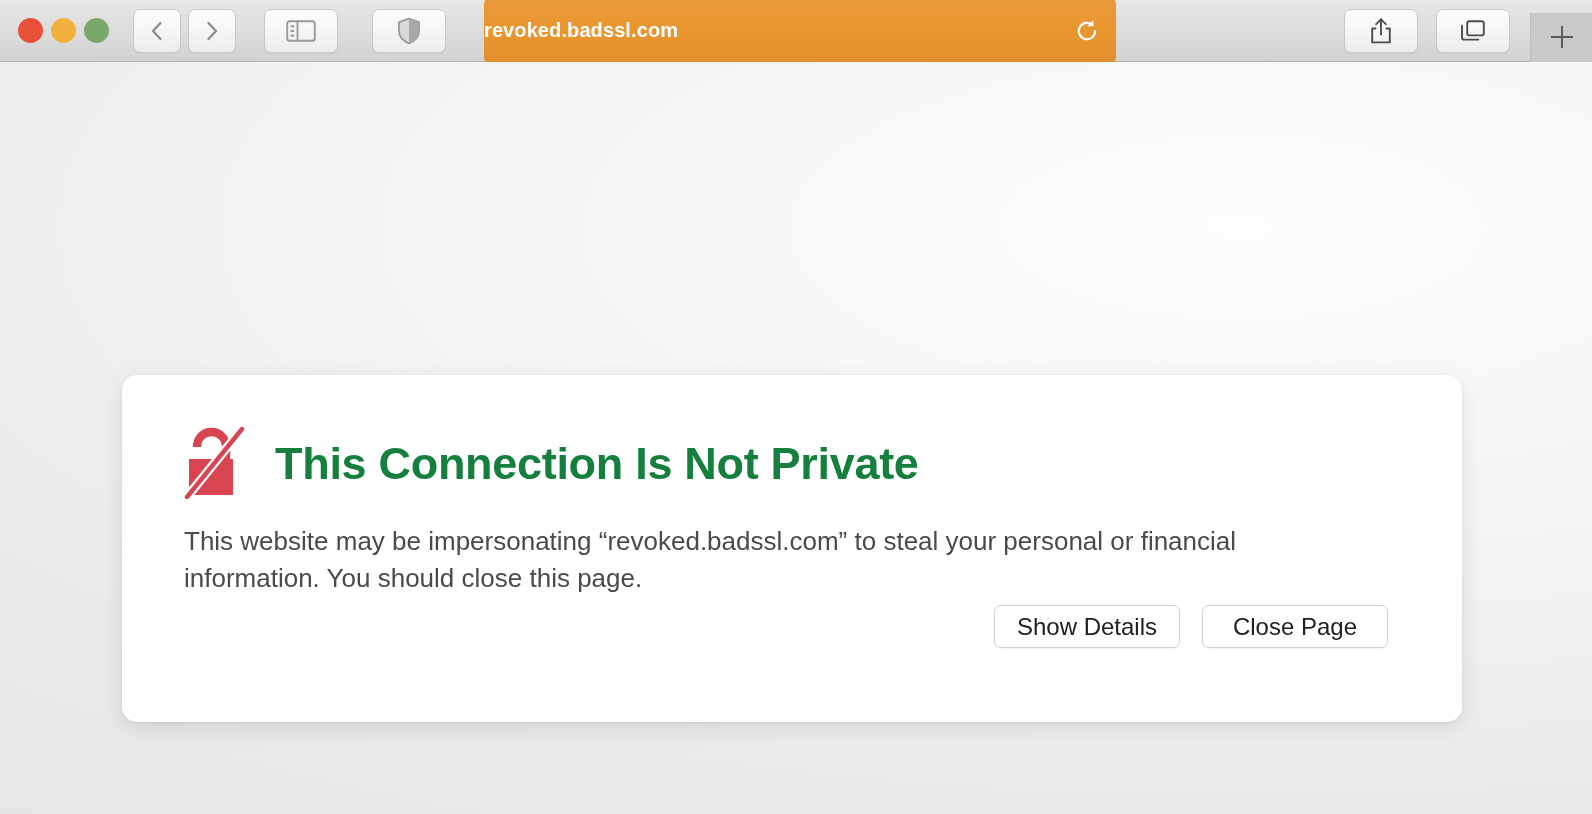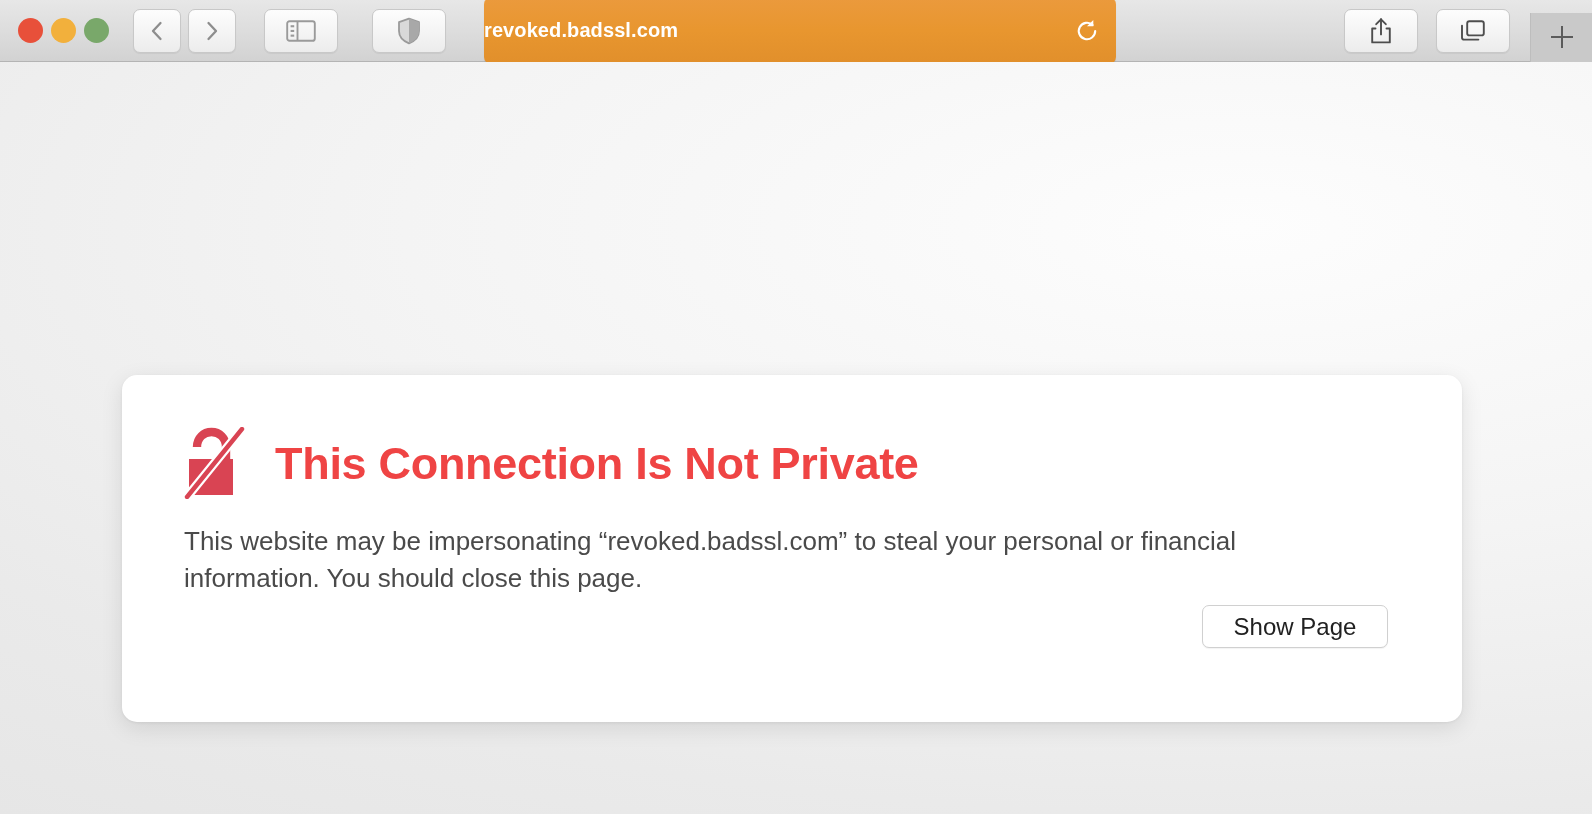--- a/index.html
+++ b/index.html
@@ -153,21 +153,21 @@
     display: flex;
     align-items: center;
     gap: 29px;
   }
 
   .lock-slash { display: block; }
 
   .card-title {
     font-size: 45px;
     font-weight: bold;
-    color: #ef4444;
+    color: #15803d;
     letter-spacing: -0.3px;
     line-height: 1;
     white-space: nowrap;
   }
 
   .card-body {
     margin-top: 24px;
     font-size: 26px;
     line-height: 1.42;
     color: #4a4a4a;
@@ -286,18 +286,19 @@
           <rect x="5" y="32" width="44" height="36" fill="#d94453"></rect>
           <line x1="3" y1="70" x2="58" y2="2" stroke="#ffffff" stroke-width="9" stroke-linecap="round"></line>
           <line x1="3" y1="70" x2="58" y2="2" stroke="#d94453" stroke-width="4.4" stroke-linecap="round"></line>
         </svg>
         <div class="card-title">This Connection Is Not Private</div>
       </div>
 
       <div class="card-body">This website may be impersonating “revoked.badssl.com” to steal your personal or financial information. You should close this page.</div>
 
       <div class="card-actions">
-        <button class="action-btn">Show Page</button>
+        <button class="action-btn">Show Details</button>
+        <button class="action-btn">Close Page</button>
       </div>
 
     </div>
   </div>
 </div>
 
 </body></html>

